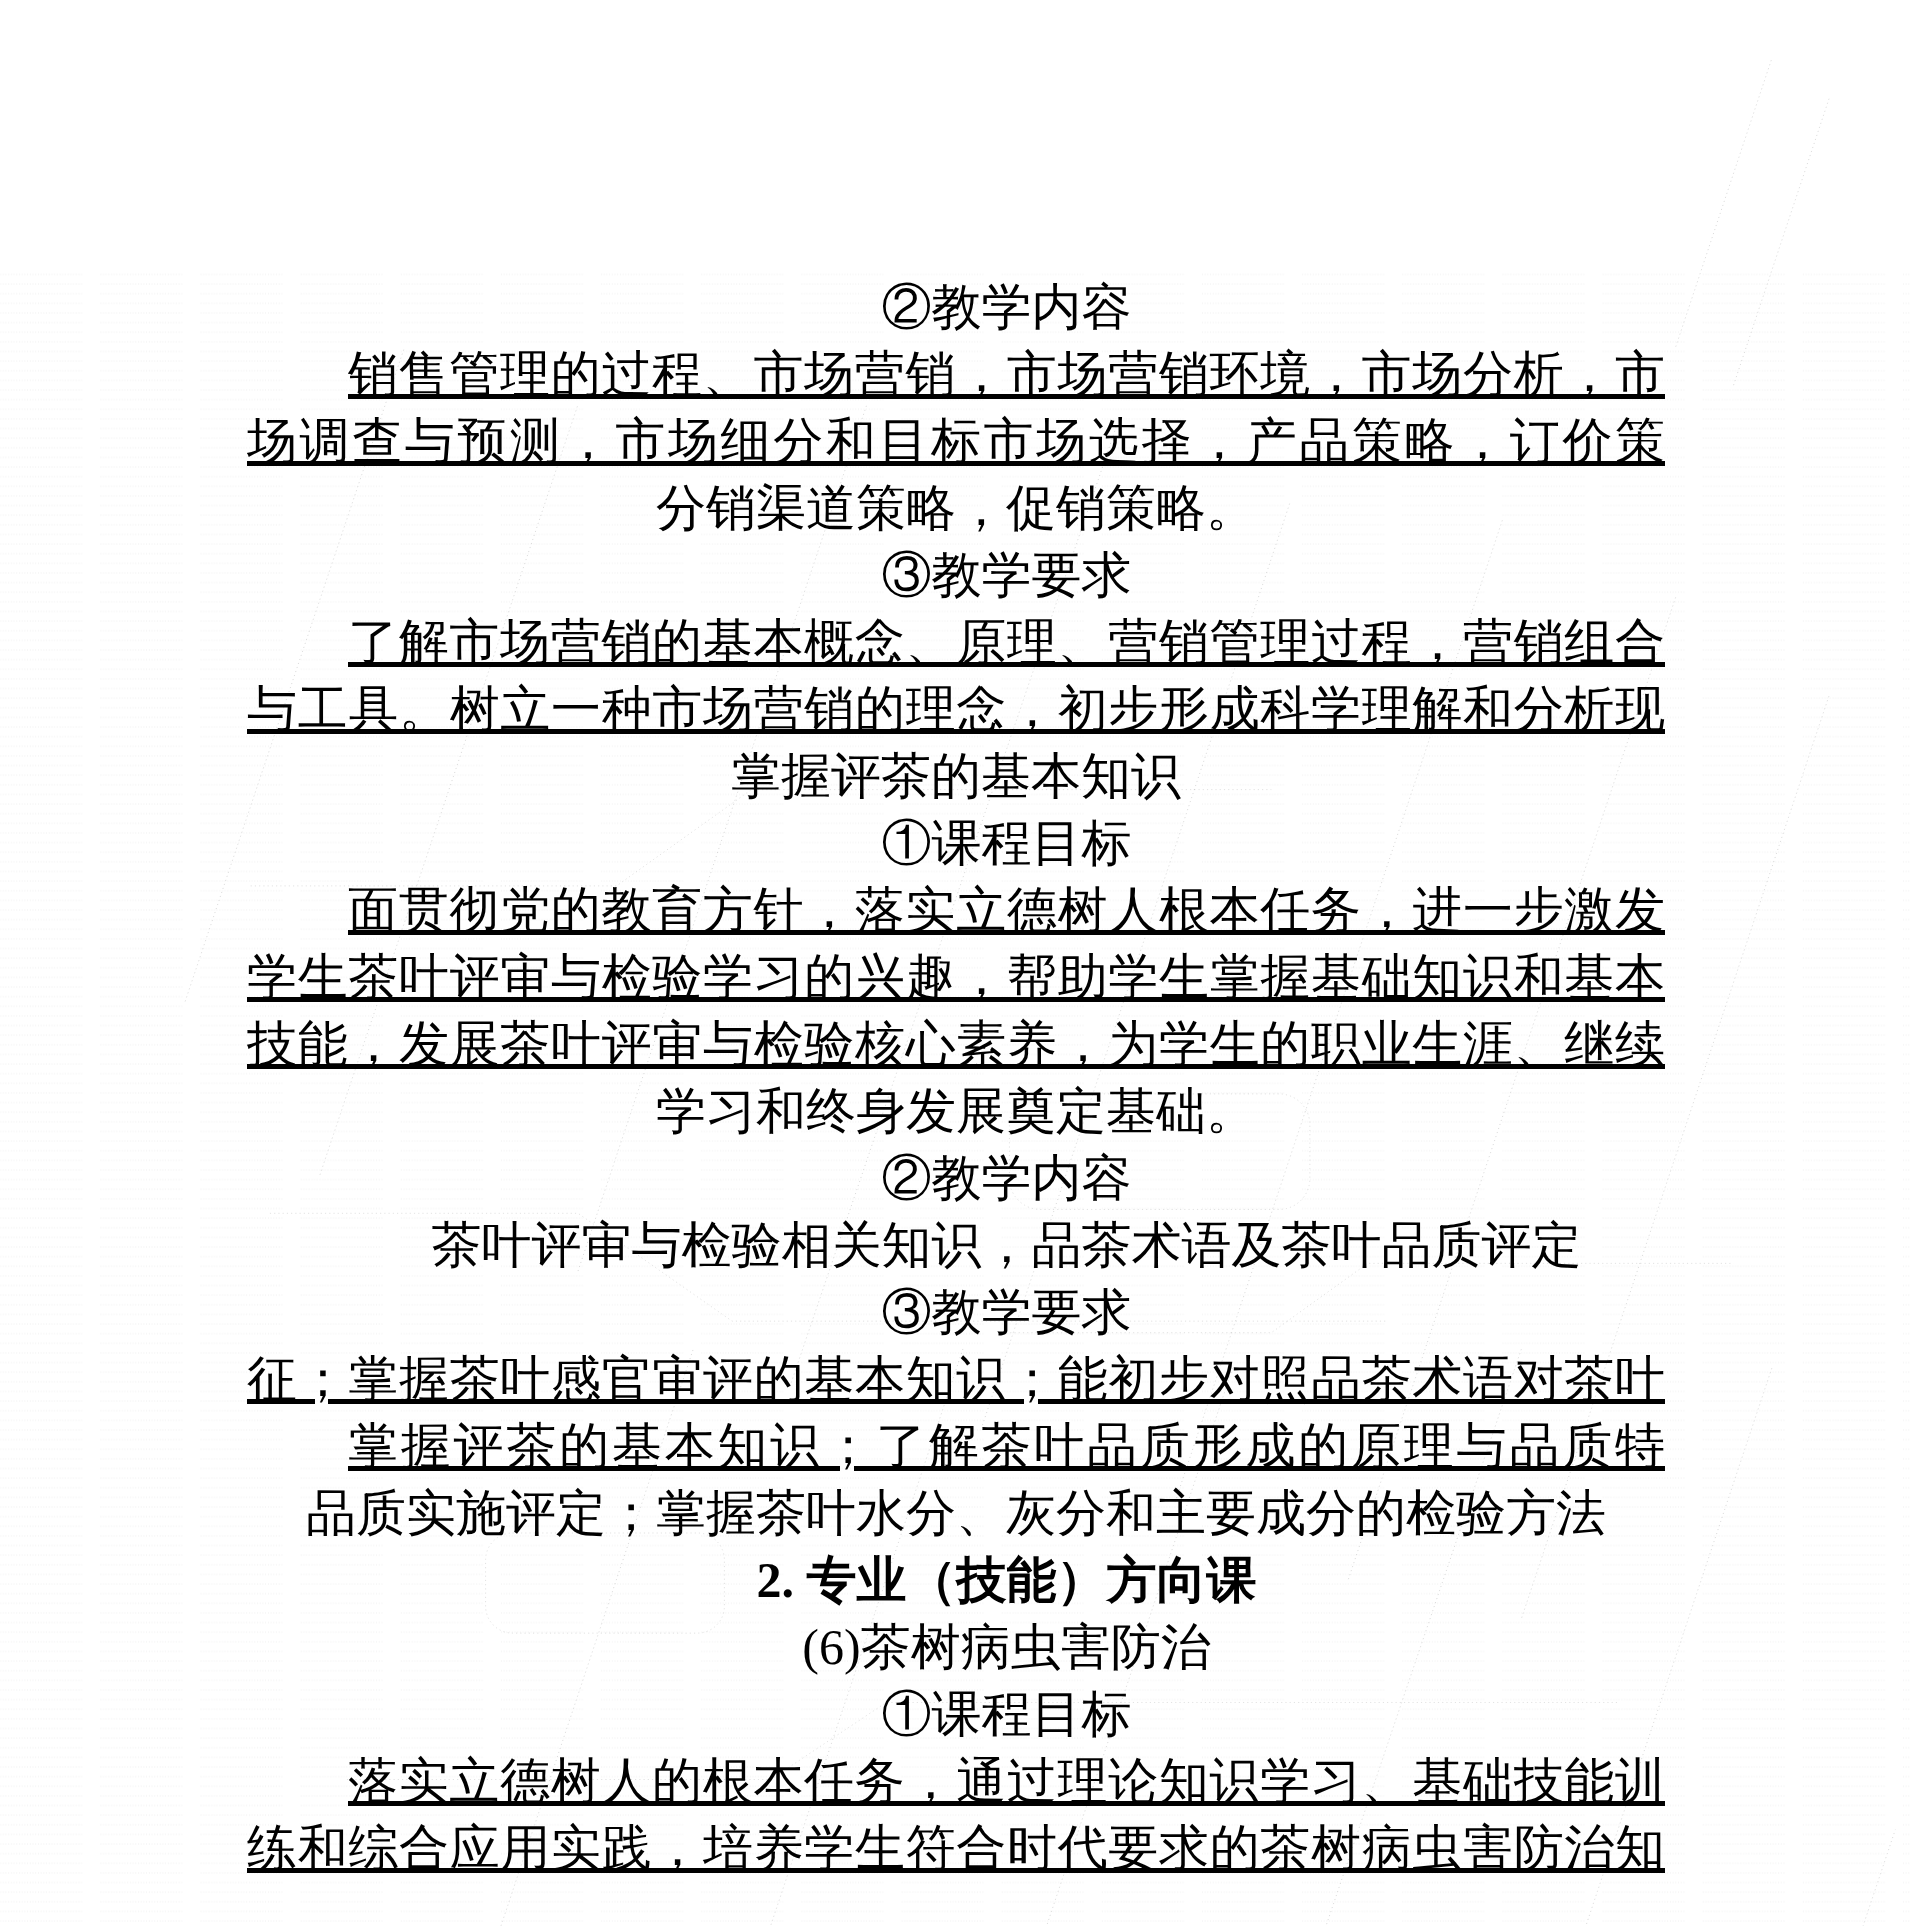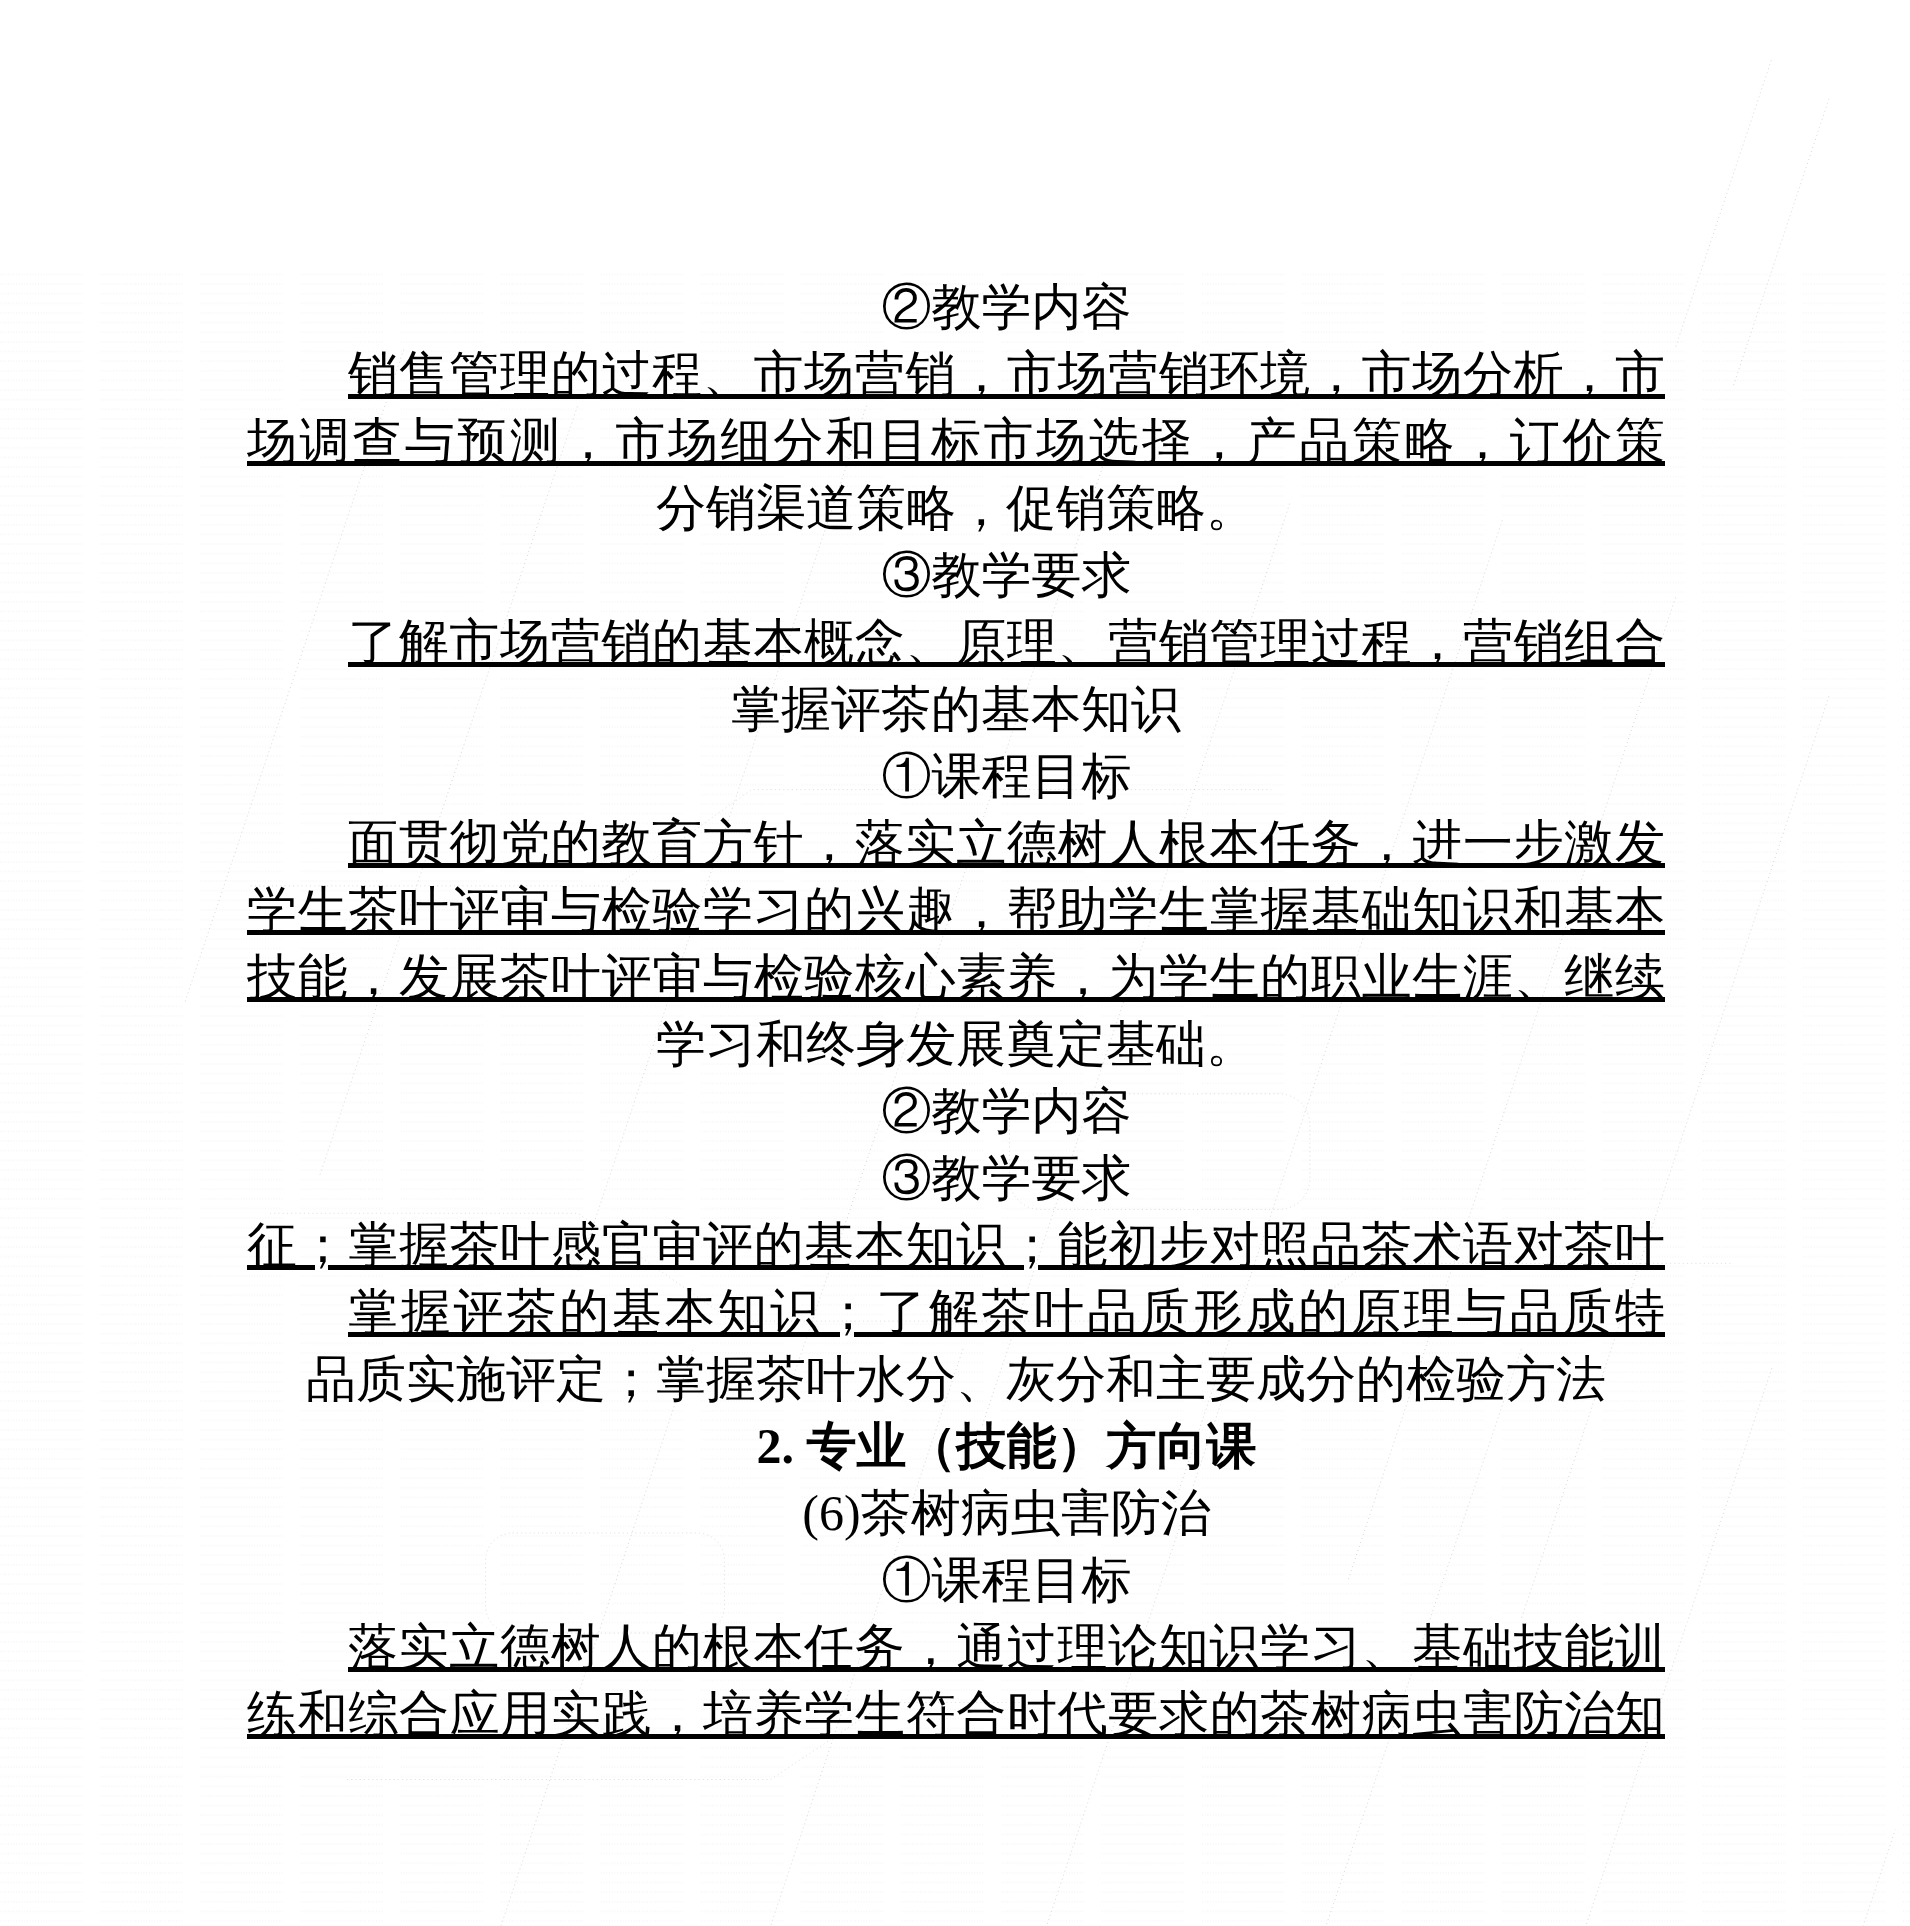--- a/index.html
+++ b/index.html
@@ -88,27 +88,29 @@
     </g>
   </svg>
 
   <main class="content">
     <div class="ln indent">②教学内容</div>
     <div class="ln indent just">销售管理的过程、市场营销，市场营销环境，市场分析，市</div>
     <div class="ln just">场调查与预测，市场细分和目标市场选择，产品策略，订价策略，</div>
     <div class="ln">分销渠道策略，促销策略。</div>
     <div class="ln indent">③教学要求</div>
     <div class="ln indent just">了解市场营销的基本概念、原理、营销管理过程，营销组合</div>
+    <div class="ln just">与工具。树立一种市场营销的理念，初步形成科学理解和分析现</div>
     <div class="ln">掌握评茶的基本知识</div>
     <div class="ln indent">①课程目标</div>
     <div class="ln indent just">面贯彻党的教育方针，落实立德树人根本任务，进一步激发</div>
     <div class="ln just">学生茶叶评审与检验学习的兴趣，帮助学生掌握基础知识和基本</div>
     <div class="ln just">技能，发展茶叶评审与检验核心素养，为学生的职业生涯、继续</div>
     <div class="ln">学习和终身发展奠定基础。</div>
     <div class="ln indent">②教学内容</div>
+    <div class="ln indent">茶叶评审与检验相关知识，品茶术语及茶叶品质评定</div>
     <div class="ln indent">③教学要求</div>
     <div class="ln just">征；掌握茶叶感官审评的基本知识；能初步对照品茶术语对茶叶</div>
     <div class="ln indent just">掌握评茶的基本知识；了解茶叶品质形成的原理与品质特</div>
     <div class="ln">品质实施评定；掌握茶叶水分、灰分和主要成分的检验方法</div>
     <div class="ln indent bold">2. 专业（技能）方向课</div>
     <div class="ln indent">(6)茶树病虫害防治</div>
     <div class="ln indent">①课程目标</div>
     <div class="ln indent just">落实立德树人的根本任务，通过理论知识学习、基础技能训</div>
     <div class="ln just">练和综合应用实践，培养学生符合时代要求的茶树病虫害防治知</div>
 

